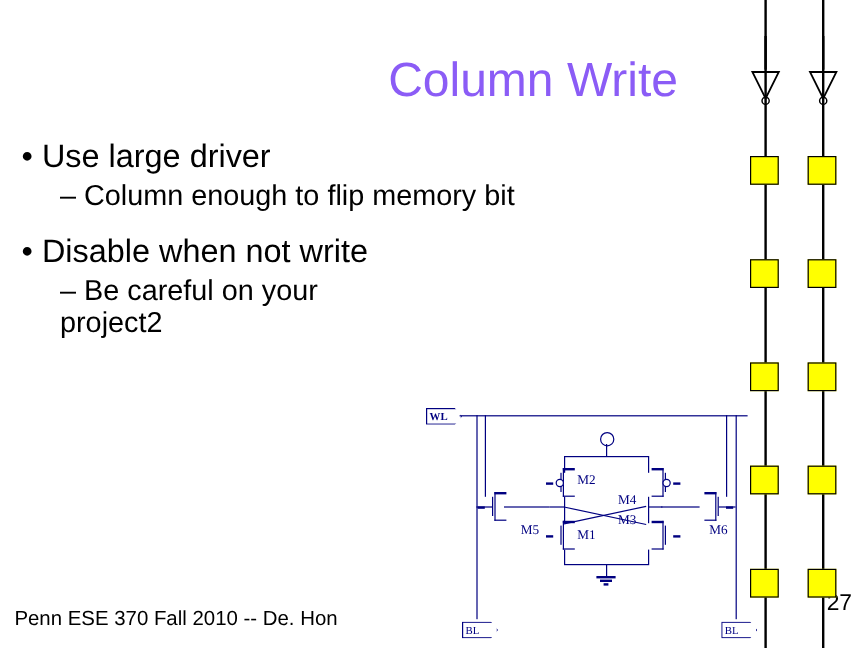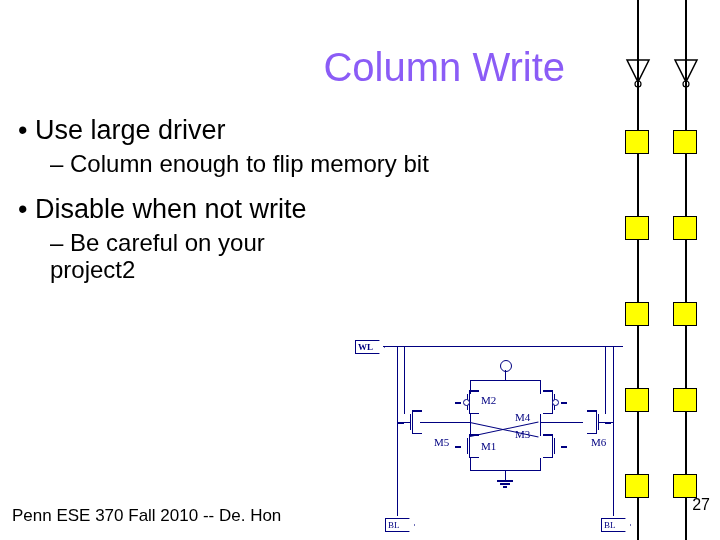--- a/index.html
+++ b/index.html
@@ -50,21 +50,21 @@
     position: absolute;
     left: 12px;
     bottom: 14px;
     font-size: 17px;
     color: #000;
   }
   .pagenum {
     position: absolute;
     right: 10px;
     bottom: 26px;
-    font-size: 16px;
+    font-size: 19px;
     color: #000;
   }
 
   
   .col-diagram {
     position: absolute;
     right: 0;
     top: 0;
     width: 115px;
     height: 540px;

